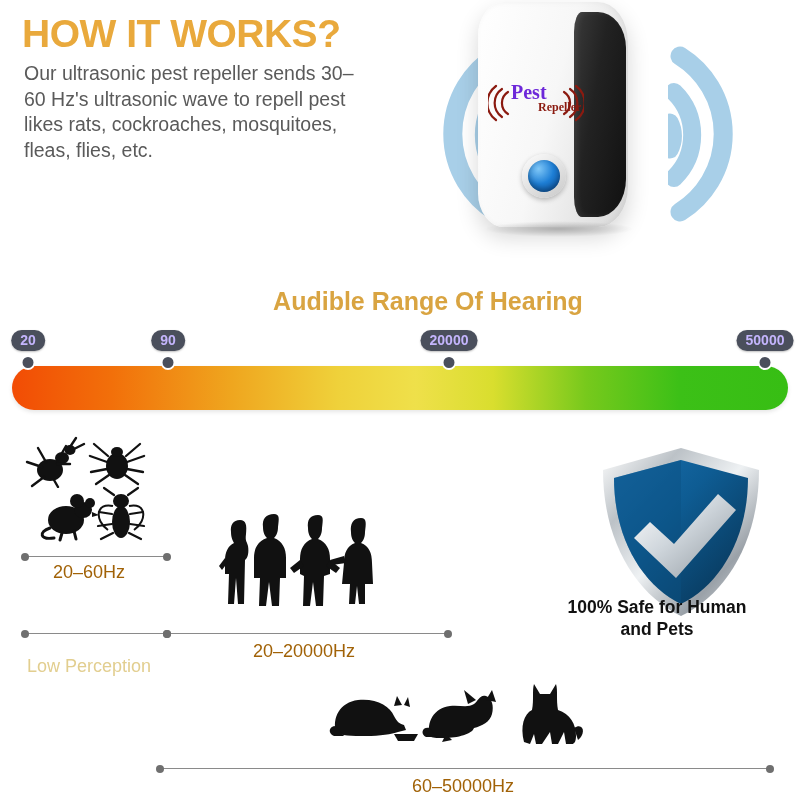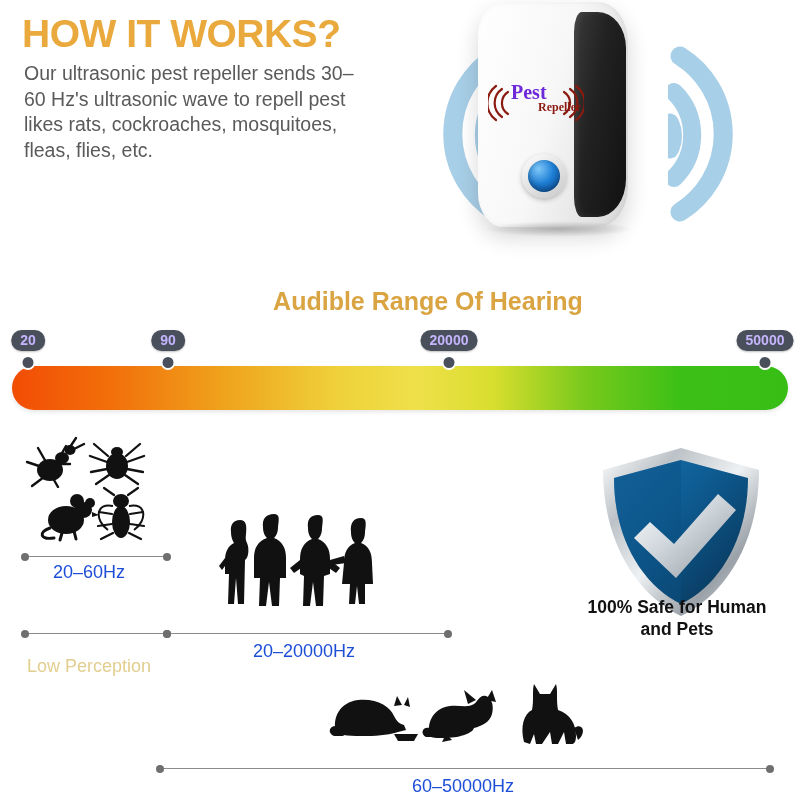--- a/index.html
+++ b/index.html
@@ -112,26 +112,26 @@
   .pets{position:absolute;left:328px;top:676px;width:260px;height:80px;}
 
   
   .mline{position:absolute;height:1px;background:#8a8a8a;}
   .mline .end{
     position:absolute;top:-3.5px;width:8px;height:8px;border-radius:50%;
     background:#6f6f6f;
   }
   .mline .end.l{left:-4px;}
   .mline .end.r{right:-4px;}
-  .mlabel{position:absolute;font-size:18px;color:#1d4ed8;white-space:nowrap;}
+  .mlabel{position:absolute;font-size:18px;color:#a16207;white-space:nowrap;}
   .mlabel.tan{color:#E2CE8F;}
 
   
   .shield-wrap{position:absolute;left:596px;top:444px;width:170px;height:180px;}
-  .shield-cap-box{position:absolute;left:582px;top:596px;width:190px;text-align:center;
+  .shield-cap-box{position:absolute;left:562px;top:596px;width:190px;text-align:center;
     font-size:17.5px;font-weight:bold;color:#111;line-height:22px;}
 </style>
 </head>
 <body>
 
 <div class="page">
 
   <div class="hero">
 
     <div class="hero-title">HOW IT WORKS?</div>

